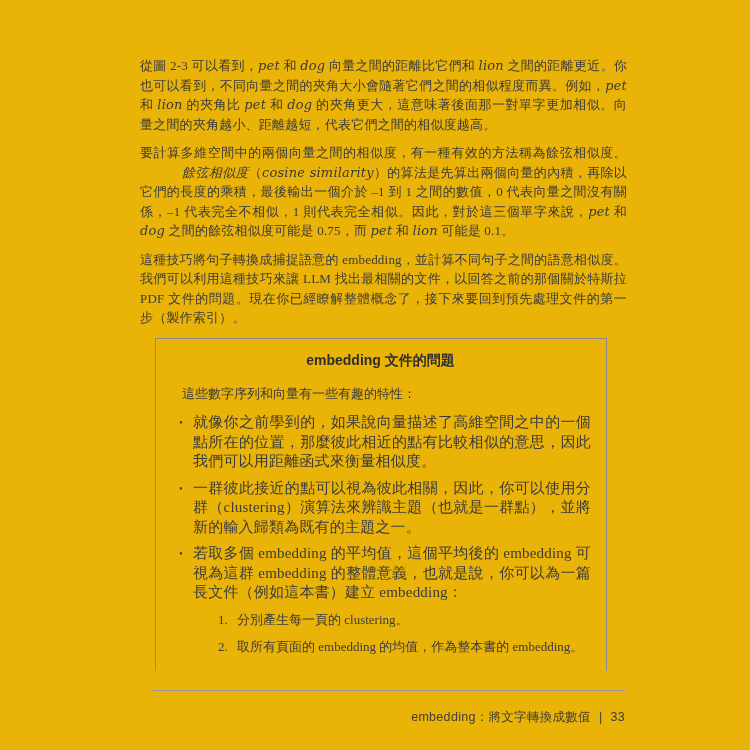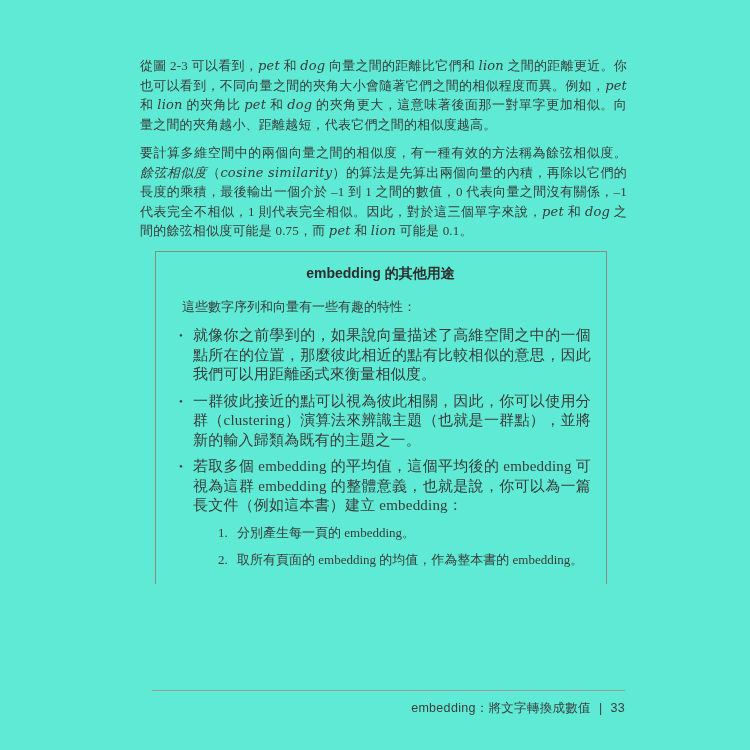--- a/index.html
+++ b/index.html
@@ -5,37 +5,37 @@
   * { box-sizing: border-box; }
   html, body { margin: 0; padding: 0; }
   body {
     width: 750px; height: 750px;
     background: #ffffff;
     font-family: "Liberation Serif", serif;
     color: #3b3b3b;
     position: relative;
     overflow: hidden;
   }
-  .page { position: absolute; inset: 0; background: #5eead4; }
+  .page { position: absolute; inset: 0; background: #eab308; }
 
   .content {
     position: absolute;
     left: 140px; top: 56px;
     width: 487px;
   }
 
   p.body-par {
     margin: 0 0 9px 0;
     font-size: 13px;
     line-height: 19.5px;
     text-align: justify;
     letter-spacing: 0.2px;
   }
   .lat-i { font-style: italic; font-family: "DejaVu Serif", serif; }
-  .term  { font-style: italic; }
+  .term  { font-style: italic; margin-left: 42px; }
 
   .note-box {
     margin: 10px 0 0 15px;
     width: 452px;
     border: 1px solid #8b8b8b;
     border-bottom: none;           
     padding: 11px 15px 6px 14px;
   }
   .box-title {
     font-family: "Liberation Sans", sans-serif;
@@ -80,62 +80,63 @@
   .numitem .ntext {
     font-size: 13px;
     line-height: 19.5px;
   }
 
   .footer {
     position: absolute;
     left: 152px; top: 690px;
     width: 473px;
     border-top: 1px solid #9b9b9b;
-    padding-top: 9px;
+    padding-top: 18px;
     text-align: right;
     font-family: "Liberation Sans", sans-serif;
     font-size: 12.5px;
     color: #3d3d3d;
     letter-spacing: 0.3px;
   }
   .footer .sep { margin: 0 8px; color: #3d3d3d; }
 </style>
 </head>
 <body>
 
 <div class="page">
 
   <div class="content">
 
     <p class="body-par"><span>從圖 2-3 可以看到，</span><span class="lat-i">pet</span><span> 和 </span><span class="lat-i">dog</span><span> 向量之間的距離比它們和 </span><span class="lat-i">lion</span><span> 之間的距離更近。你也可以看到，不同向量之間的夾角大小會隨著它們之間的相似程度而異。例如，</span><span class="lat-i">pet</span><span> 和 </span><span class="lat-i">lion</span><span> 的夾角比 </span><span class="lat-i">pet</span><span> 和 </span><span class="lat-i">dog</span><span> 的夾角更大，這意味著後面那一對單字更加相似。向量之間的夾角越小、距離越短，代表它們之間的相似度越高。</span></p>
     <p class="body-par"><span>要計算多維空間中的兩個向量之間的相似度，有一種有效的方法稱為餘弦相似度。</span><span class="term">餘弦相似度</span><span>（</span><span class="lat-i">cosine similarity</span><span>）的算法是先算出兩個向量的內積，再除以它們的長度的乘積，最後輸出一個介於 –1 到 1 之間的數值，0 代表向量之間沒有關係，–1 代表完全不相似，1 則代表完全相似。因此，對於這三個單字來說，</span><span class="lat-i">pet</span><span> 和 </span><span class="lat-i">dog</span><span> 之間的餘弦相似度可能是 0.75，而 </span><span class="lat-i">pet</span><span> 和 </span><span class="lat-i">lion</span><span> 可能是 0.1。</span></p>
+    <p class="body-par"><span>這種技巧將句子轉換成捕捉語意的 embedding，並計算不同句子之間的語意相似度。我們可以利用這種技巧來讓 LLM 找出最相關的文件，以回答之前的那個關於特斯拉 PDF 文件的問題。現在你已經瞭解整體概念了，接下來要回到預先處理文件的第一步（製作索引）。</span></p>
 
     <div class="note-box">
-      <div class="box-title">embedding 的其他用途</div>
+      <div class="box-title">embedding 文件的問題</div>
       <p class="box-intro">這些數字序列和向量有一些有趣的特性：</p>
 
       <div class="bullet">
         <span class="marker">•</span>
         <div class="btext"><span>就像你之前學到的，如果說向量描述了高維空間之中的一個點所在的位置，那麼彼此相近的點有比較相似的意思，因此我們可以用距離函式來衡量相似度。</span></div>
       </div>
 
       <div class="bullet">
         <span class="marker">•</span>
         <div class="btext"><span>一群彼此接近的點可以視為彼此相關，因此，你可以使用分群（clustering）演算法來辨識主題（也就是一群點），並將新的輸入歸類為既有的主題之一。</span></div>
       </div>
 
       <div class="bullet">
         <span class="marker">•</span>
         <div class="btext"><span>若取多個 embedding 的平均值，這個平均後的 embedding 可視為這群 embedding 的整體意義，也就是說，你可以為一篇長文件（例如這本書）建立 embedding：</span></div>
       </div>
 
       <div class="numlist">
         <div class="numitem">
           <span class="num">1.</span>
-          <div class="ntext"><span>分別產生每一頁的 embedding。</span></div>
+          <div class="ntext"><span>分別產生每一頁的 clustering。</span></div>
         </div>
         <div class="numitem">
           <span class="num">2.</span>
           <div class="ntext"><span>取所有頁面的 embedding 的均值，作為整本書的 embedding。</span></div>
         </div>
       </div>
     </div>
 
   </div>
 

